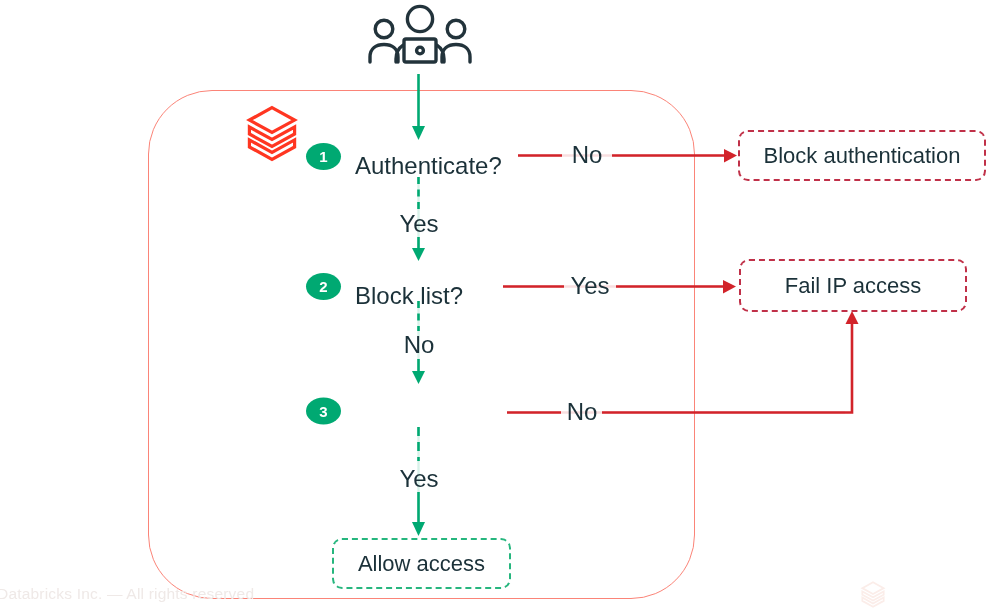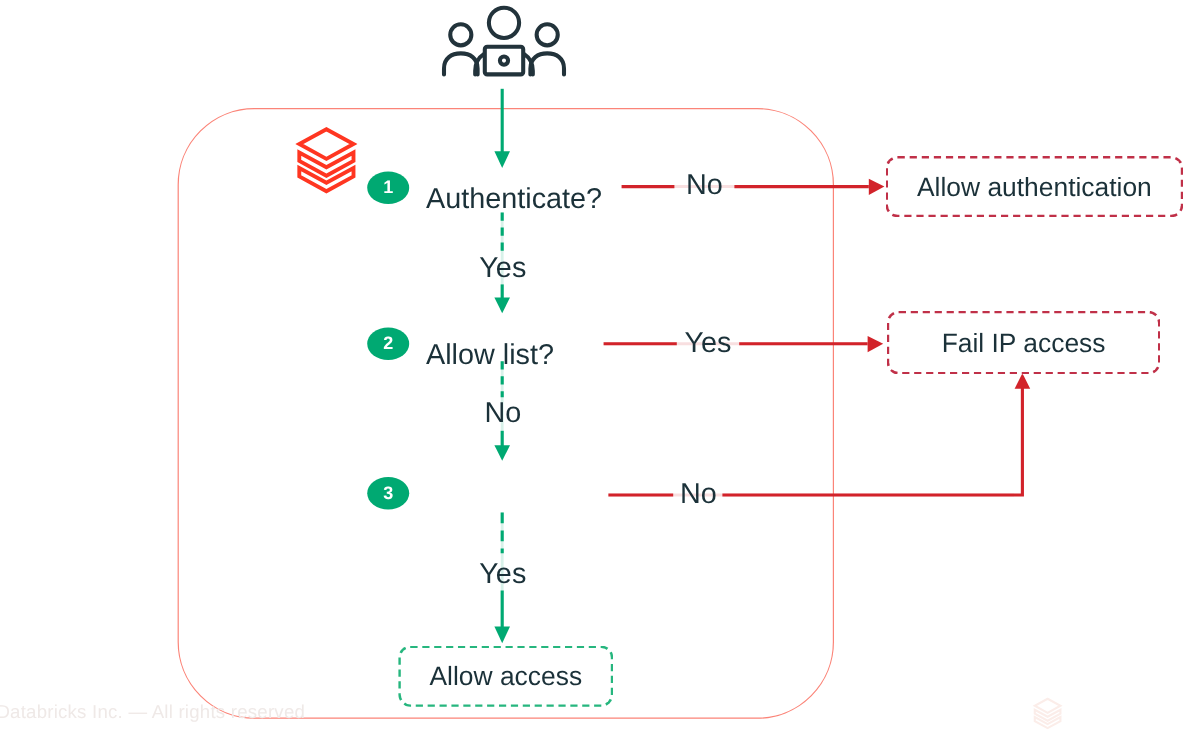--- a/index.html
+++ b/index.html
@@ -113,36 +113,36 @@
     </g>
   </svg>
 
   <div class="abs step step1">
     <span class="badge">1</span>
     <span class="step-label">Authenticate?</span>
   </div>
 
   <div class="abs step step2">
     <span class="badge">2</span>
-    <span class="step-label">Allow list?</span>
+    <span class="step-label">Block list?</span>
   </div>
 
   <div class="abs step step3">
     <span class="badge">3</span>
   </div>
 
   <div class="abs edge-label" style="left:587px;top:155px;">No</div>
   <div class="abs edge-label" style="left:419px;top:224px;">Yes</div>
   <div class="abs edge-label" style="left:590px;top:286px;">Yes</div>
   <div class="abs edge-label" style="left:419px;top:345px;">No</div>
   <div class="abs edge-label" style="left:582px;top:412px;">No</div>
   <div class="abs edge-label" style="left:419px;top:479px;">Yes</div>
 
   <div class="abs outcome fail-box box-fail-auth">
-    <span>Allow authentication</span>
+    <span>Block authentication</span>
   </div>
   <div class="abs outcome allow-box box-allow">
     <span>Allow access</span>
   </div>
   <div class="abs outcome fail-box box-fail-ip">
     <span>Fail IP access</span>
   </div>
 
   <div class="abs footer-note">Databricks Inc. — All rights reserved</div>
 

